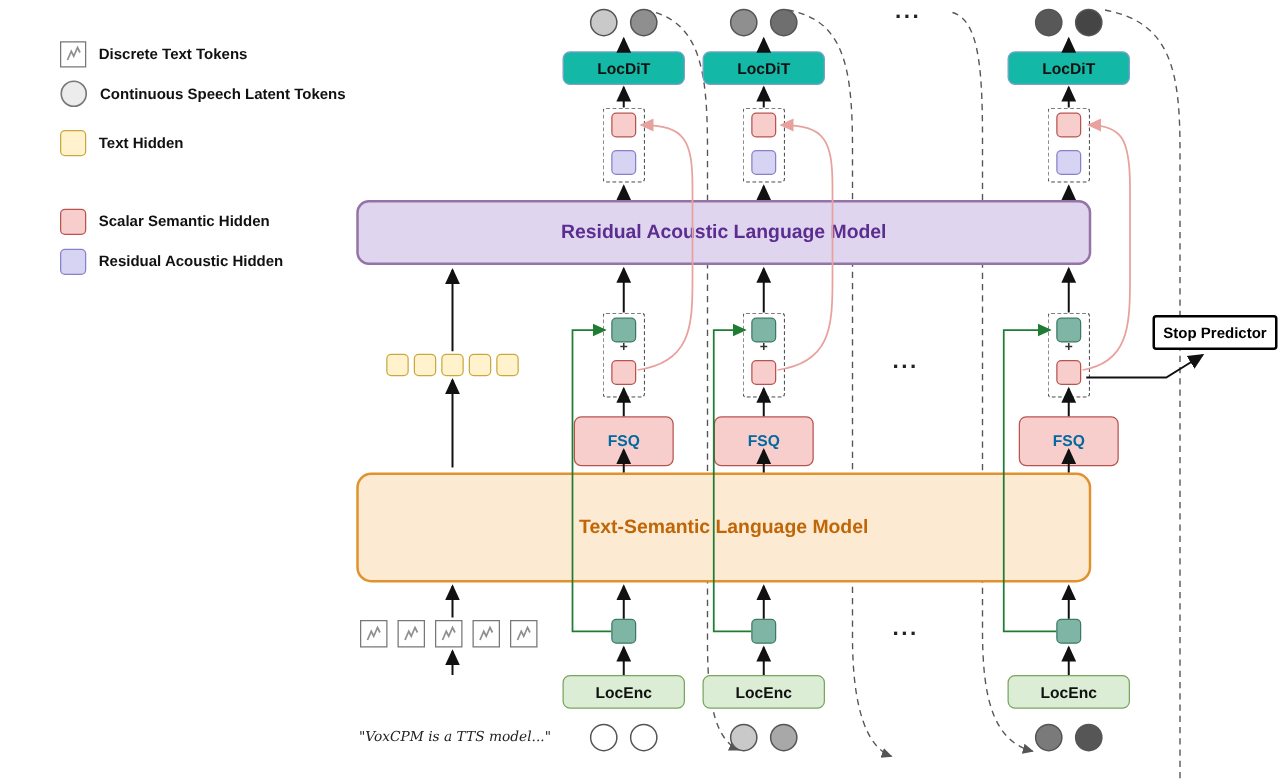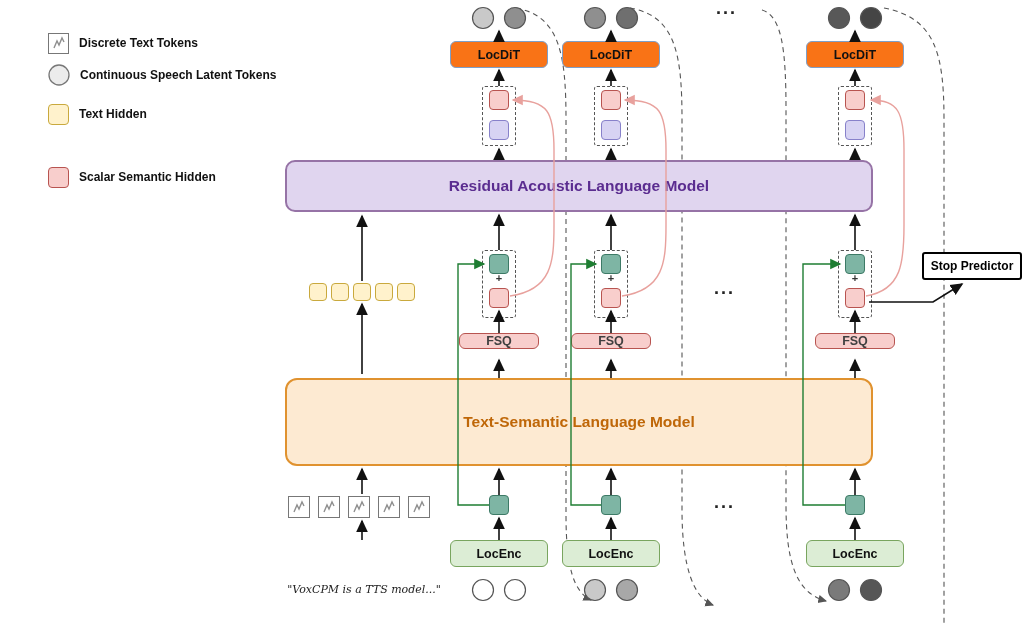--- a/index.html
+++ b/index.html
@@ -1,22 +1,22 @@
 <!DOCTYPE html>
 <html><head>
 <meta charset="utf-8">
 <style>
   *{margin:0;padding:0;box-sizing:border-box}
   html,body{background:#fff;font-family:"Liberation Sans",sans-serif}
   #stage{position:relative;width:1025px;height:625px;background:#fff;overflow:hidden}
   svg.layer{position:absolute;left:0;top:0;pointer-events:none}
   .mbox{position:absolute;display:flex;align-items:center;justify-content:center;font-weight:bold;color:#111}
-  .locdit{width:98px;height:27px;background:#f97316;border:1.5px solid #7d9fc9;border-radius:6px;font-size:12.5px}
+  .locdit{width:98px;height:27px;background:#14b8a6;border:1.5px solid #7d9fc9;border-radius:6px;font-size:12.5px}
   .locenc{width:98px;height:27px;background:#dcedd5;border:1.5px solid #79a55f;border-radius:6px;font-size:12.5px}
-  .fsq{width:80px;height:16px;background:#f8cecc;border:1.5px solid #b85450;border-radius:6px;font-size:12.5px;color:#404040}
+  .fsq{width:80px;height:40px;background:#f8cecc;border:1.5px solid #b85450;border-radius:6px;font-size:12.5px;color:#0369a1}
   .bigbox{position:absolute;left:285px;width:588px;display:flex;align-items:center;justify-content:center;font-weight:bold;font-size:15.5px}
   .residual{top:160px;height:52px;background:#e0d5ef;border:2px solid #9673a6;border-radius:10px;color:#5b2d90}
   .textsem{top:378px;height:88px;background:#fdead2;border:2px solid #e0922f;border-radius:12px;color:#bf6708}
   .sq{position:absolute;width:20px;height:20px;border-radius:4px}
   .sq.yellow{width:18px;height:18px;background:#fff2cc;border:1.3px solid #c9a93d}
   .sq.teal{background:#7eb5a4;border:1.3px solid #3d7a66}
   .sq.pink{background:#f8cecc;border:1.3px solid #b85450}
   .sq.lav{background:#d7d3f3;border:1.3px solid #8781ca}
   .dashedgrp{position:absolute;width:34px;border:1.2px dashed #555;border-radius:3px}
   .plus{position:absolute;width:34px;text-align:center;font-size:11px;font-weight:bold;color:#333}
@@ -69,20 +69,24 @@
     <span class="legend-label">Continuous Speech Latent Tokens</span>
   </div>
   <div class="legend-item" style="top:103px">
     <span class="lsw yellow"></span>
     <span class="legend-label">Text Hidden</span>
   </div>
   <div class="legend-item" style="top:166px">
     <span class="lsw pink"></span>
     <span class="legend-label">Scalar Semantic Hidden</span>
   </div>
+  <div class="legend-item" style="top:198px">
+    <span class="lsw lav"></span>
+    <span class="legend-label">Residual Acoustic Hidden</span>
+  </div>
 
   <div class="bigbox residual">
     <span>Residual Acoustic Language Model</span>
   </div>
   <div class="bigbox textsem">
     <span>Text-Semantic Language Model</span>
   </div>
   <div class="stop">
     <span>Stop Predictor</span>
   </div>

